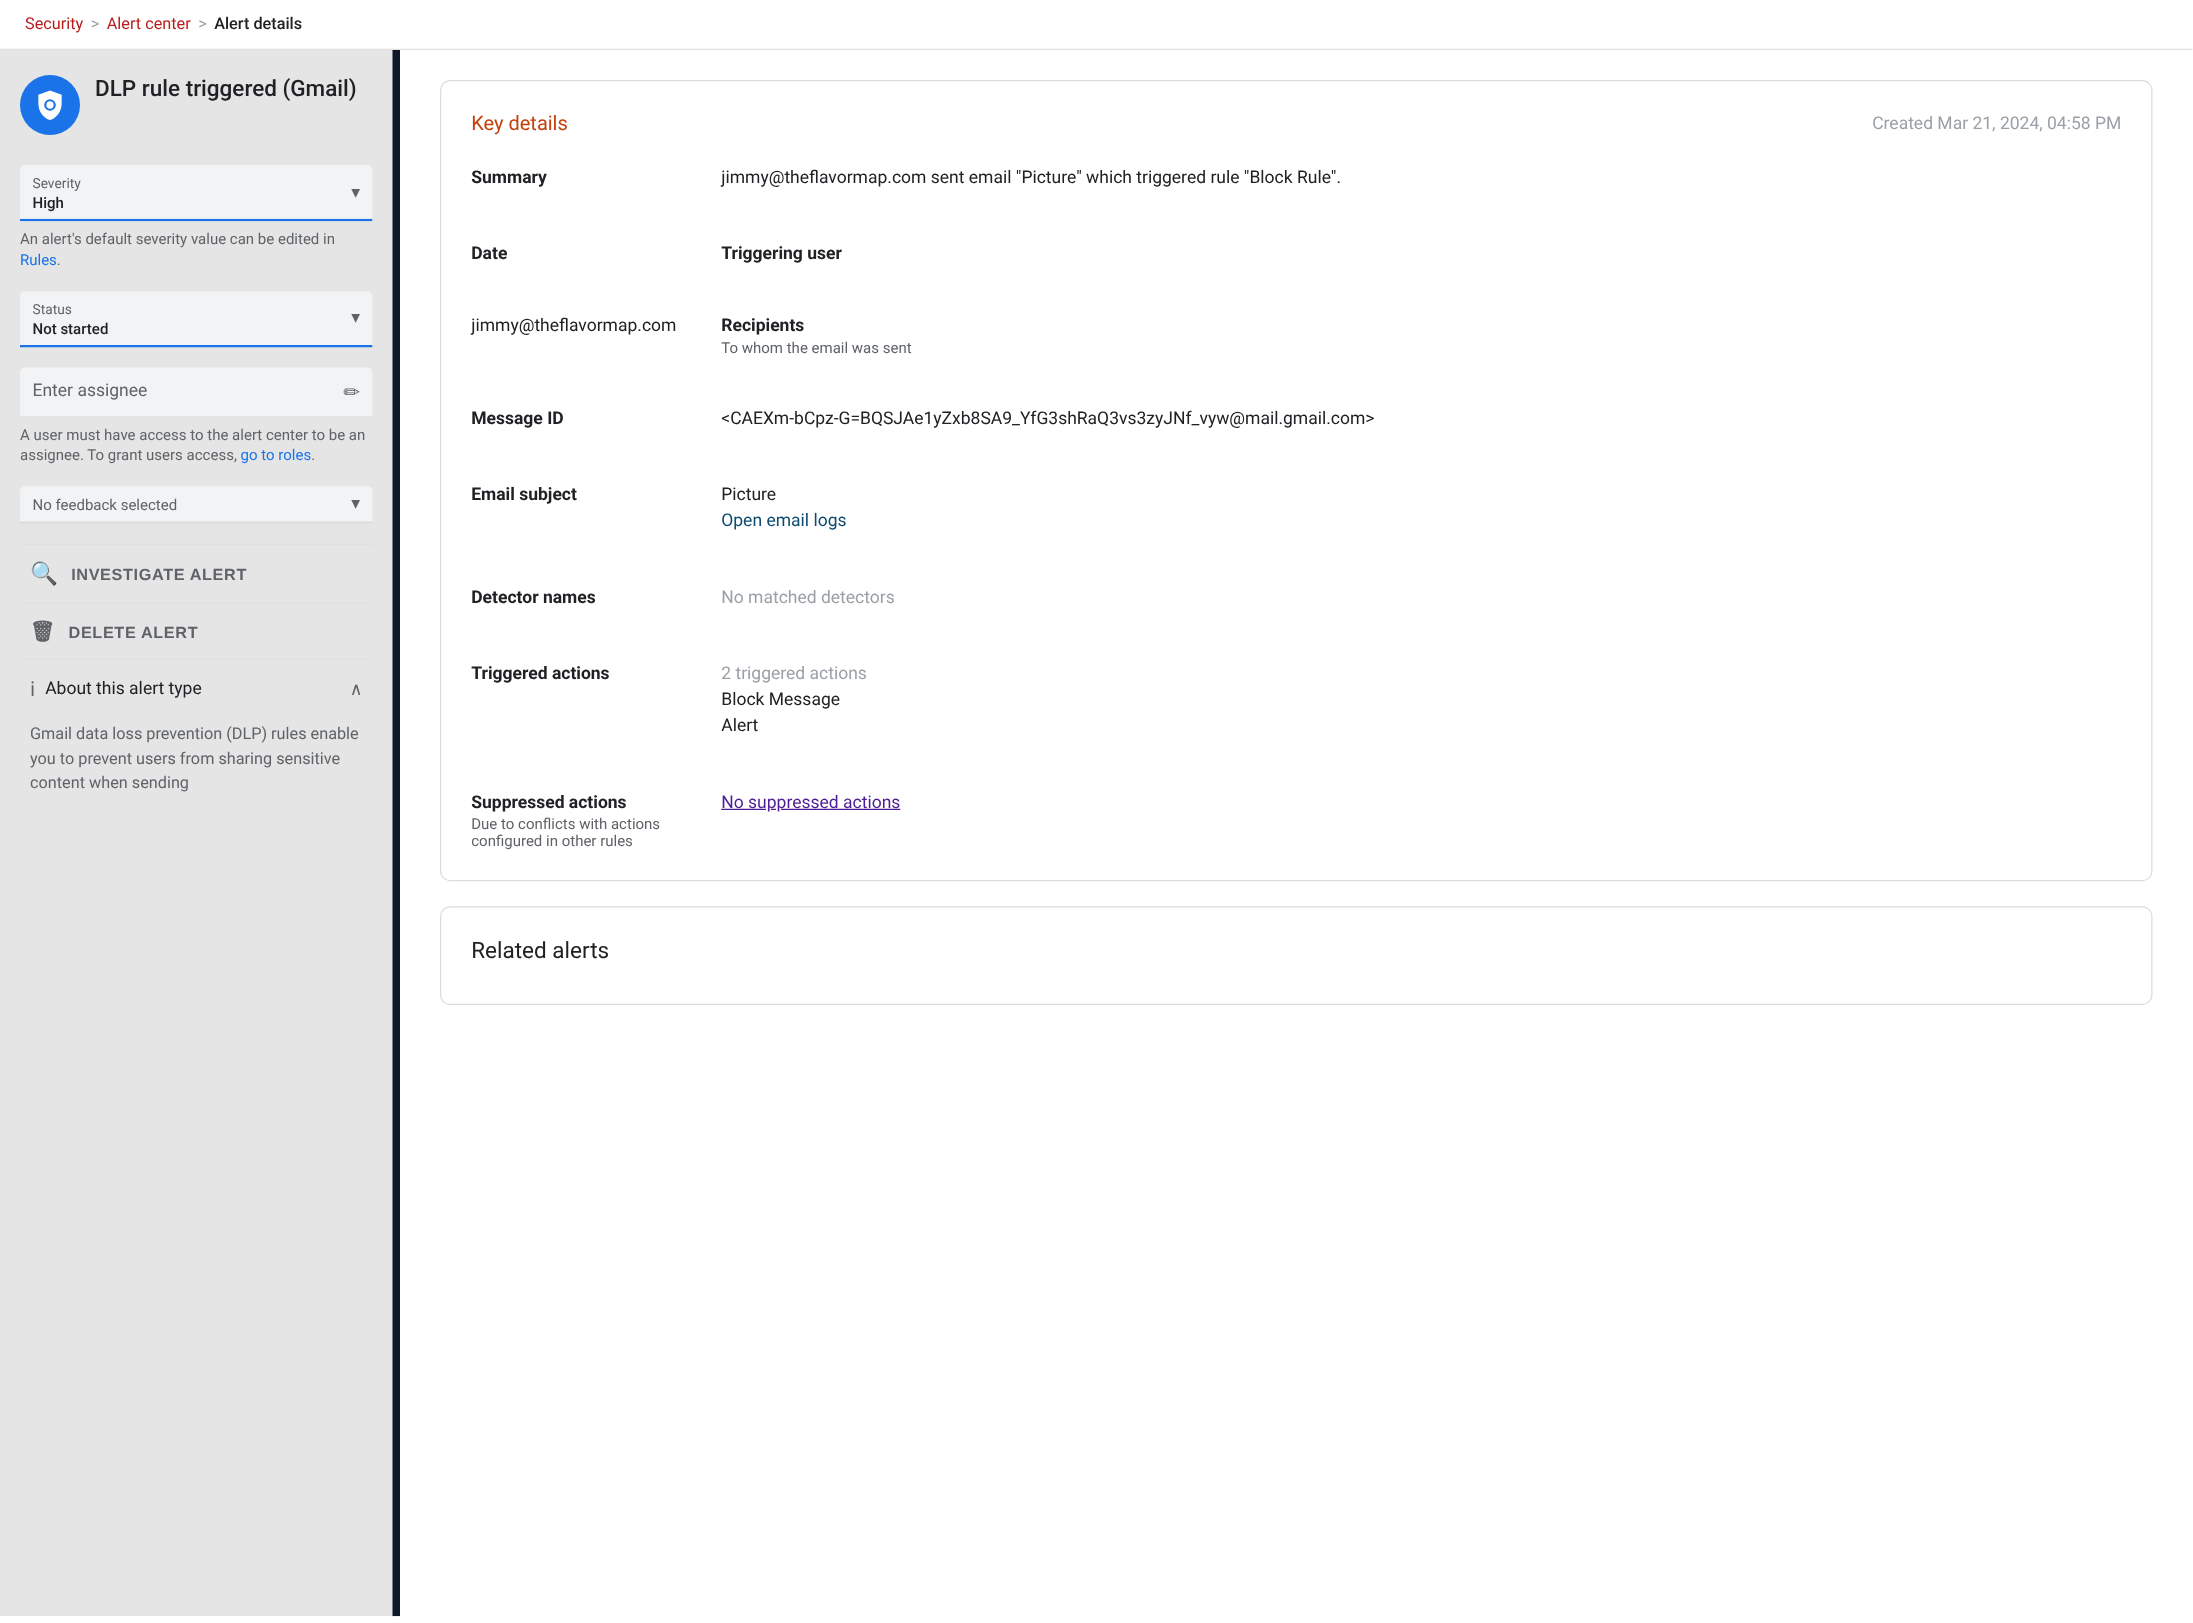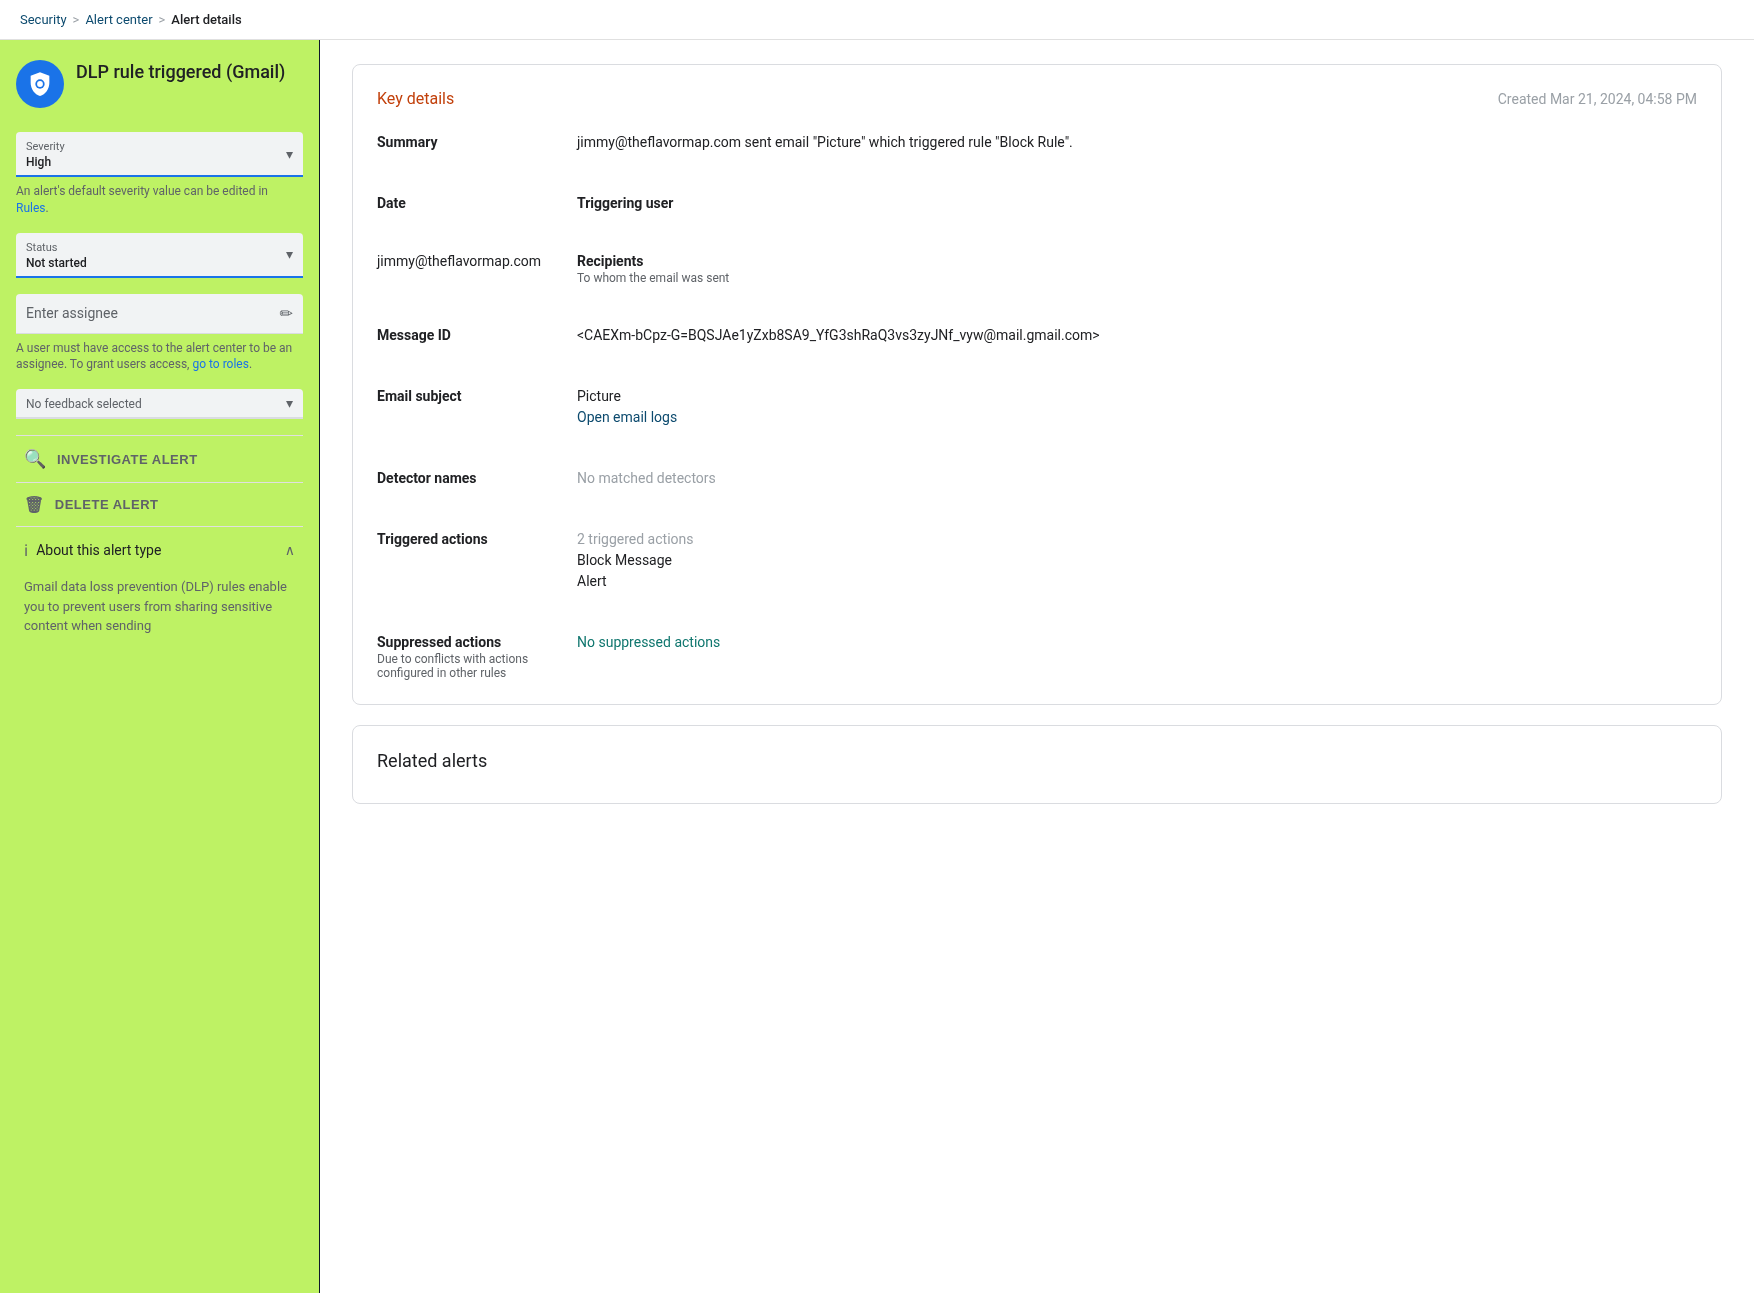--- a/index.html
+++ b/index.html
@@ -11,41 +11,41 @@
     }
     .breadcrumb-bar {
       display: flex;
       align-items: center;
       padding: 12px 20px;
       border-bottom: 1px solid #e0e0e0;
       font-size: 13px;
       color: #5f6368;
     }
     .breadcrumb-bar .breadcrumb-item {
-      color: #0c4a6e;
+      color: #b91c1c;
     }
     .breadcrumb-bar .breadcrumb-sep {
       margin: 0 6px;
       color: #9aa0a6;
     }
     .breadcrumb-bar .breadcrumb-current {
       color: #202124;
       font-weight: 500;
     }
     .main-layout {
       display: flex;
       height: calc(100vh - 45px);
     }
     .sidebar {
       width: 320px;
       min-width: 320px;
-      border-right: 1px solid #0f172a;
+      border-right: 6px solid #0f172a;
       padding: 20px 16px;
       overflow-y: auto;
-      background: #bef264;
+      background: #e5e5e5;
     }
     .sidebar-header {
       display: flex;
       align-items: flex-start;
       margin-bottom: 24px;
     }
     .sidebar-icon {
       width: 48px;
       height: 48px;
       min-width: 48px;
@@ -360,21 +360,21 @@
         <div class="detail-value">
           <span style="color:#9aa0a6;">2 triggered actions</span><br>
           <span>Block Message</span><br>
           <span>Alert</span>
         </div>
 
         <div class="detail-label">
           <span>Suppressed actions</span>
           <span class="detail-label-sub">Due to conflicts with actions configured in other rules</span>
         </div>
-        <div class="detail-value" style="color:#0f766e;">No suppressed actions</div>
+        <div class="detail-value" style="color:#4c1d95;text-decoration:underline;">No suppressed actions</div>
 
       </div>
     </div>
 
     <div class="card">
       <div class="related-alerts-title">Related alerts</div>
     </div>
 
   </div>
 </div>

